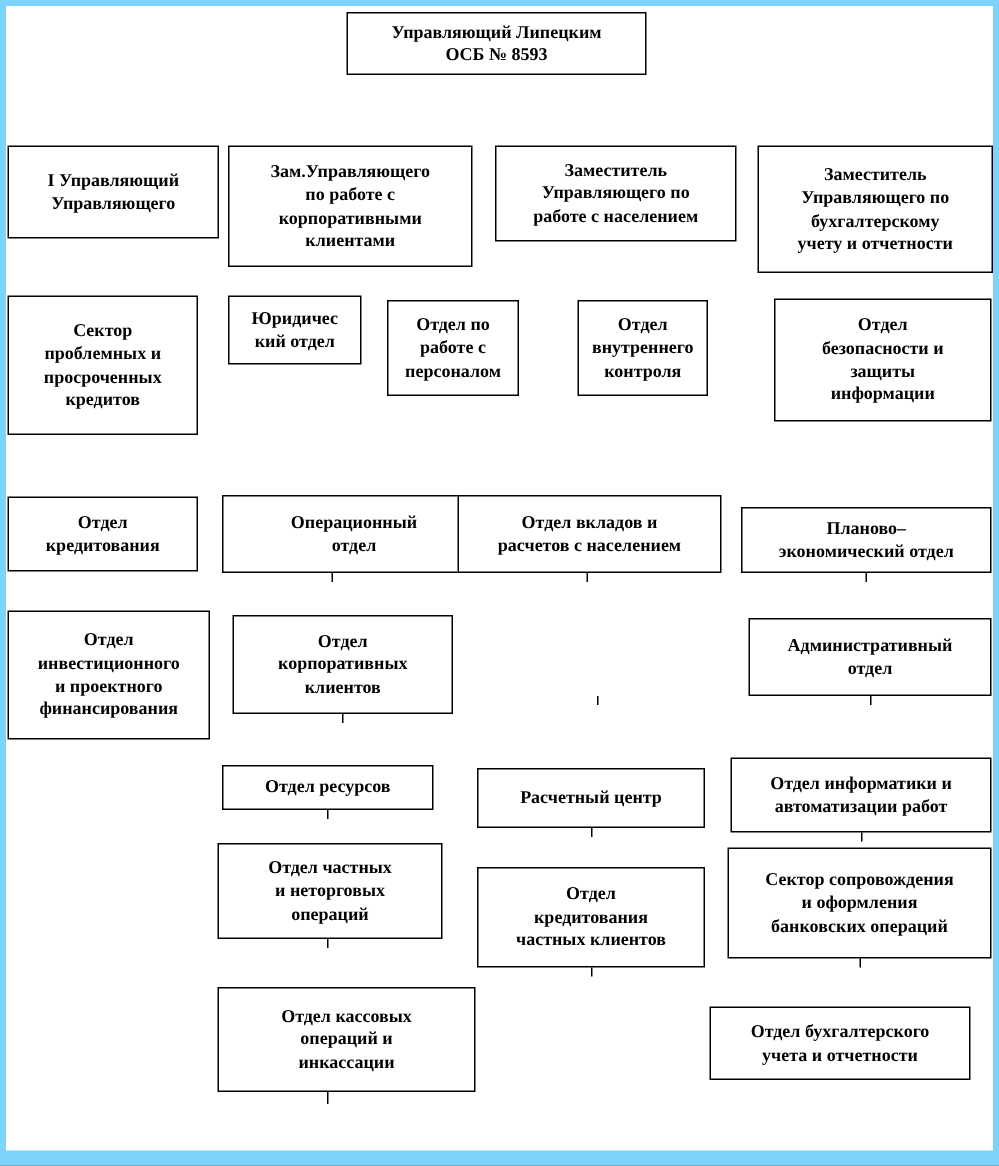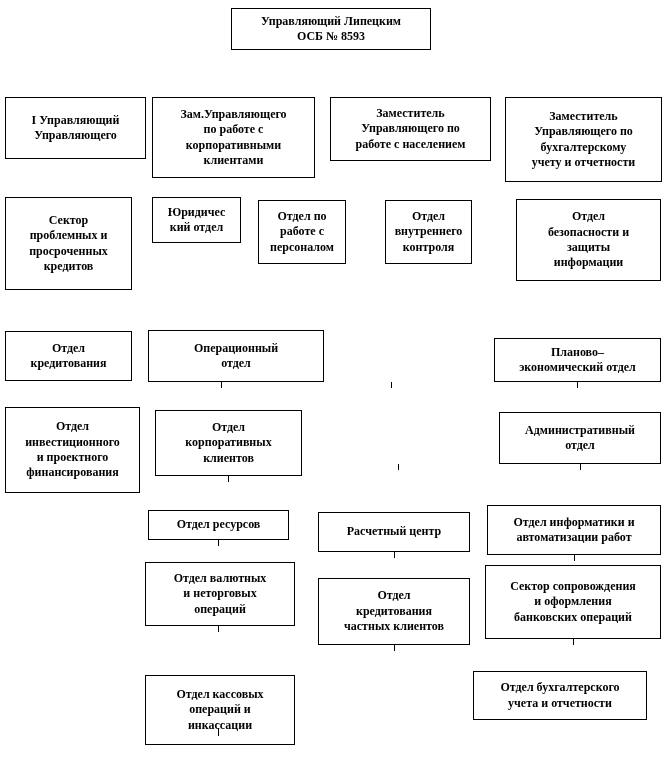--- a/index.html
+++ b/index.html
@@ -5,21 +5,21 @@
   * { margin: 0; padding: 0; box-sizing: border-box; }
   html, body { width: 666px; height: 777px; }
   body {
     font-family: "Liberation Serif", "DejaVu Serif", serif;
     background: #000;
   }
   .frame {
     position: relative;
     width: 666px;
     height: 777px;
-    background: #ffffff;
+    background: #7dd3fc;
     overflow: hidden;
   }
   .canvas {
     position: absolute;
     left: 4px;
     top: 4px;
     width: 658px;
     height: 763px;
     background: #fff;
   }
@@ -82,49 +82,51 @@
 контроля</div>
   <div class="node" style="left:516px;top:199px;width:145px;height:82px">Отдел
 безопасности и
 защиты
 информации</div>
 
   <div class="node" style="left:5px;top:331px;width:127px;height:50px">Отдел
 кредитования</div>
   <div class="node" style="left:148px;top:330px;width:176px;height:52px">Операционный
 отдел</div>
+  <div class="node" style="left:305px;top:330px;width:176px;height:52px">Отдел вкладов и
+расчетов с населением</div>
   <div class="node" style="left:494px;top:338px;width:167px;height:44px">Планово–
 экономический отдел</div>
 
   <div class="node" style="left:5px;top:407px;width:135px;height:86px">Отдел
 инвестиционного
 и проектного
 финансирования</div>
   <div class="node" style="left:155px;top:410px;width:147px;height:66px">Отдел
 корпоративных
 клиентов</div>
   <div class="node" style="left:499px;top:412px;width:162px;height:52px">Административный
 отдел</div>
 
   <div class="node" style="left:148px;top:510px;width:141px;height:30px">Отдел ресурсов</div>
   <div class="node" style="left:318px;top:512px;width:152px;height:40px">Расчетный центр</div>
   <div class="node" style="left:487px;top:505px;width:174px;height:50px">Отдел информатики и
 автоматизации работ</div>
 
-  <div class="node" style="left:145px;top:562px;width:150px;height:64px">Отдел валютных
+  <div class="node" style="left:145px;top:562px;width:150px;height:64px">Отдел частных
 и неторговых
 операций</div>
   <div class="node" style="left:318px;top:578px;width:152px;height:67px">Отдел
 кредитования
 частных клиентов</div>
   <div class="node" style="left:485px;top:565px;width:176px;height:74px">Сектор сопровождения
 и оформления
 банковских операций</div>
 
-  <div class="node" style="left:145px;top:675px;width:150px;height:70px">Отдел кассовых
+  <div class="node" style="left:145px;top:658px;width:172px;height:70px">Отдел кассовых
 операций и
 инкассации</div>
   <div class="node" style="left:473px;top:671px;width:174px;height:49px">Отдел бухгалтерского
 учета и отчетности</div>
 
 
   <div class="stub" style="left:221px;top:382px;height:6px"></div>
   <div class="stub" style="left:391px;top:382px;height:6px"></div>
   <div class="stub" style="left:577px;top:382px;height:6px"></div>
   <div class="stub" style="left:228px;top:476px;height:6px"></div>

